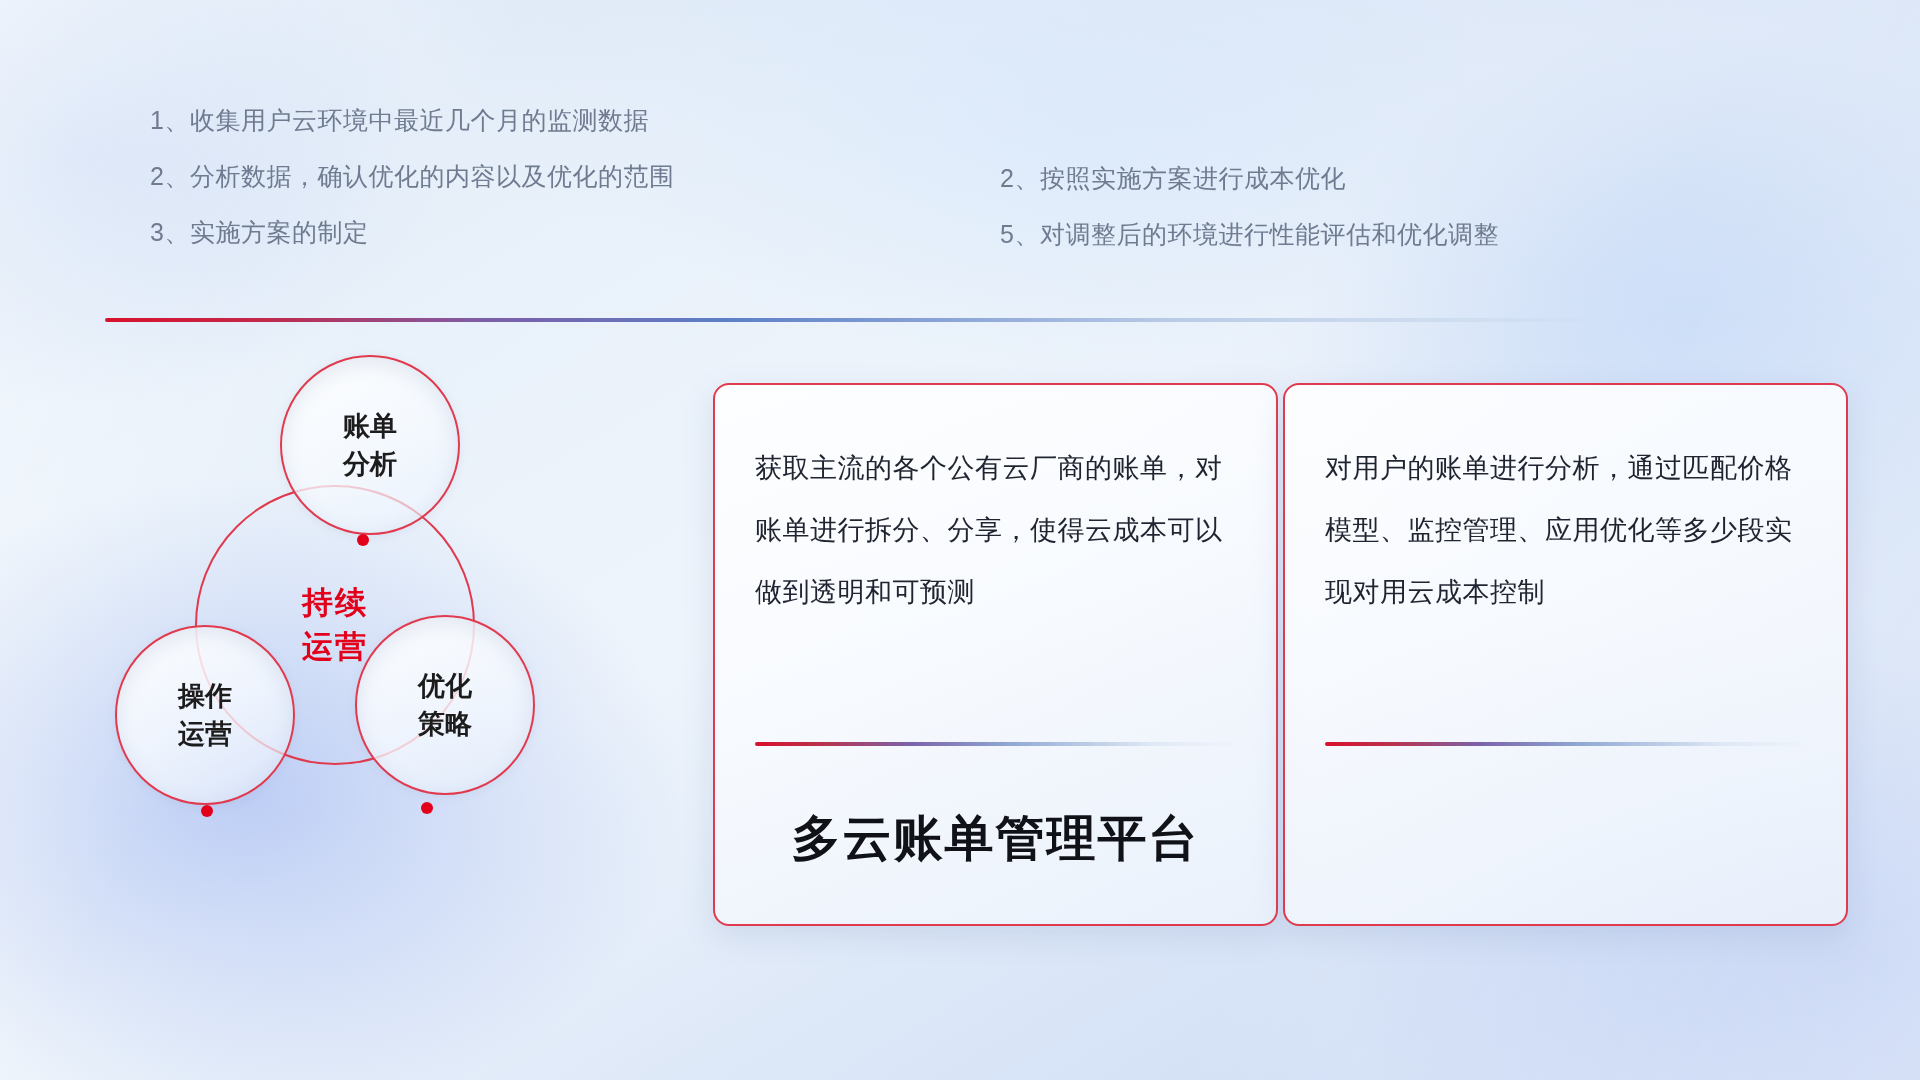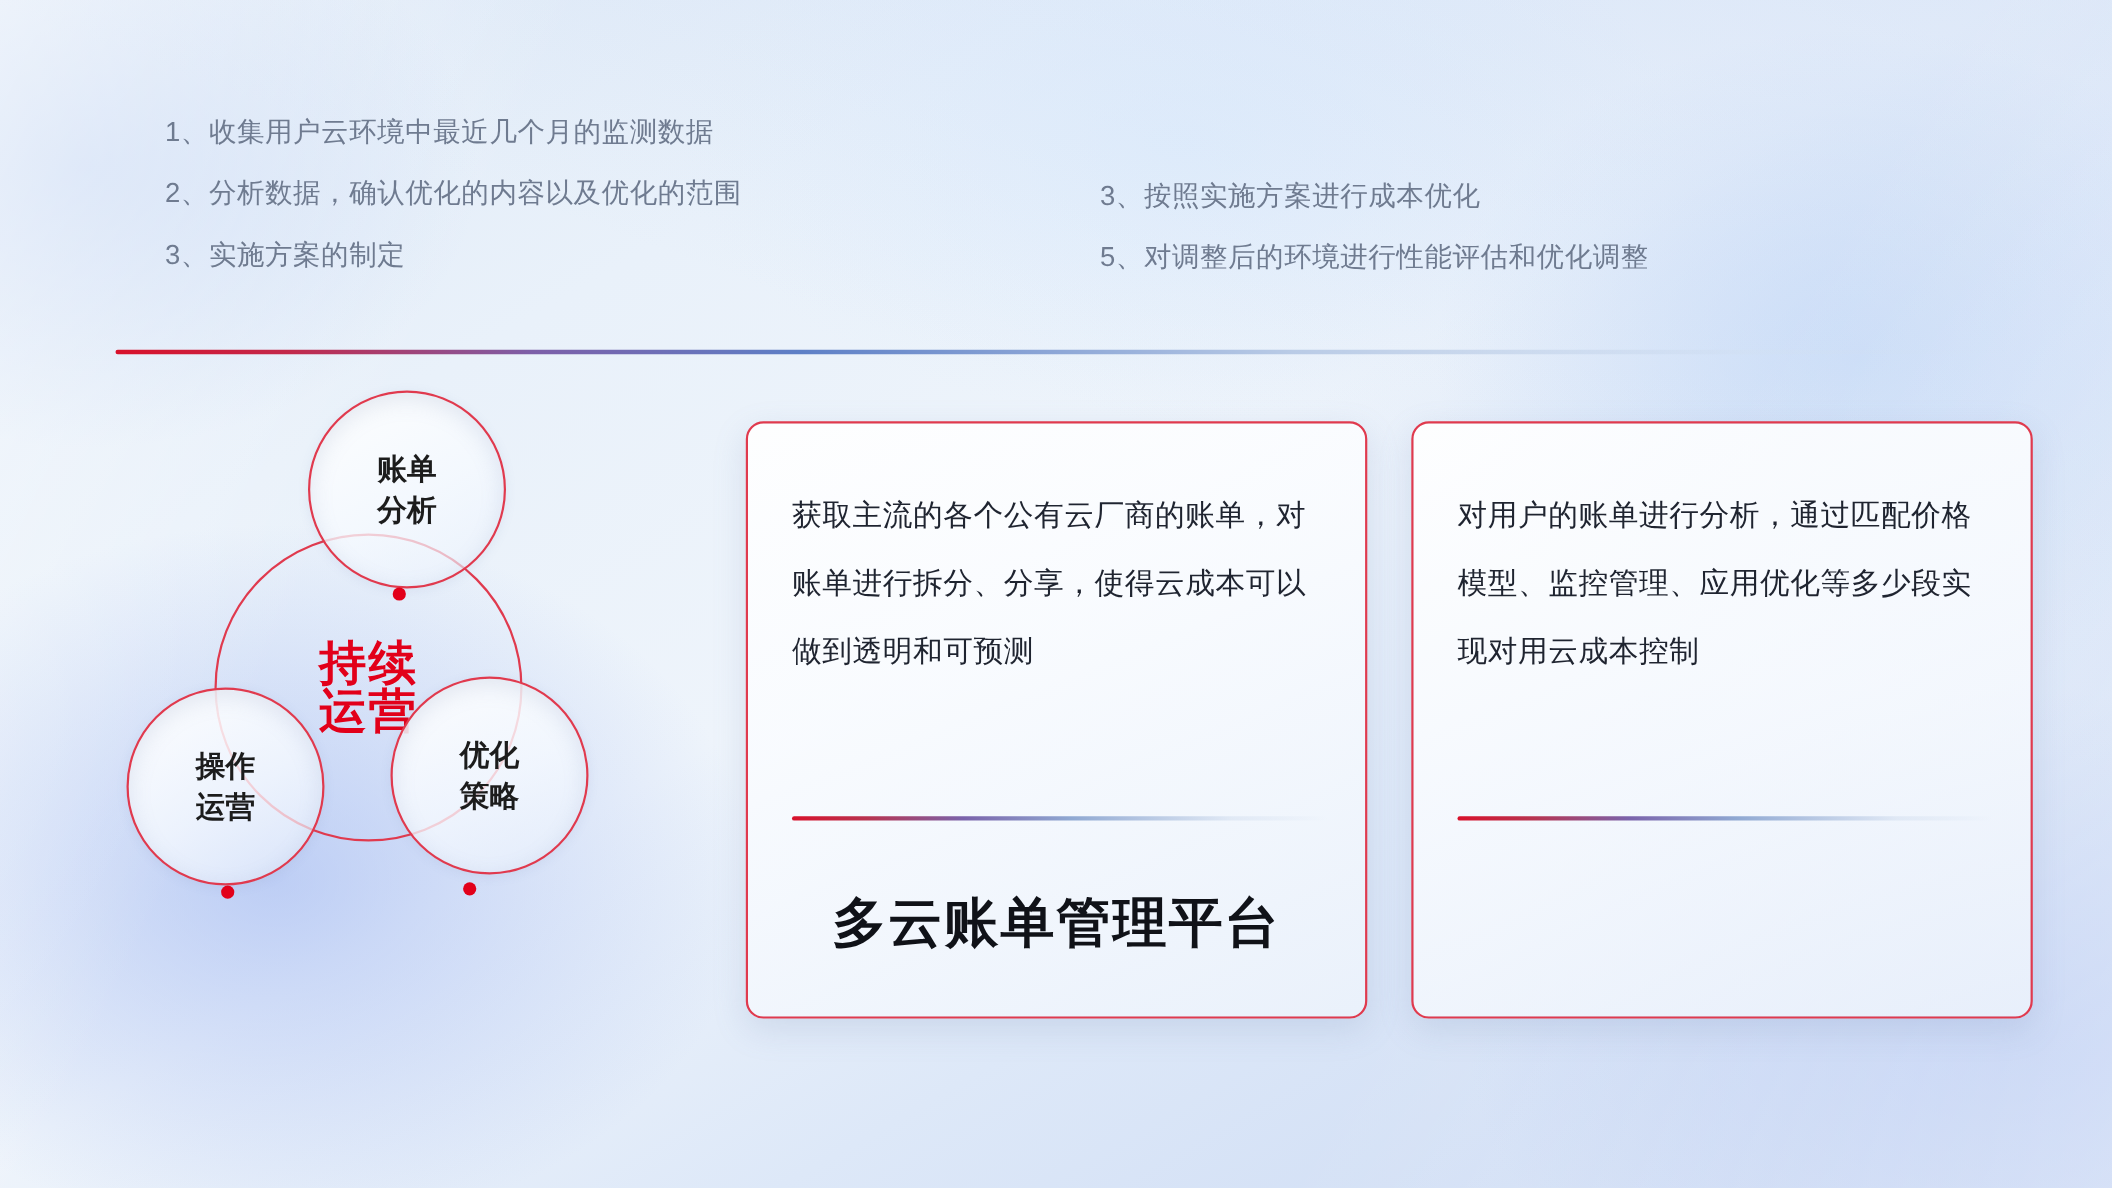--- a/index.html
+++ b/index.html
@@ -89,21 +89,21 @@
     top: 130px;
     width: 276px;
     height: 276px;
     border-radius: 50%;
     border: 2px solid #e03a4e;
     display: flex;
     align-items: center;
     justify-content: center;
     text-align: center;
     color: #e2001a;
-    font-size: 43px;
+    font-size: 31px;
     font-weight: bold;
     line-height: 44px;
     letter-spacing: 2px;
   }
 
   .node-dot {
     position: absolute;
     width: 12px; height: 12px;
     border-radius: 50%;
     background: #e2001a;
@@ -118,21 +118,21 @@
     top: 383px;
     width: 565px;
     height: 543px;
     border: 2px solid #e03a4e;
     border-radius: 16px;
     background: linear-gradient(160deg, rgba(255,255,255,0.92) 0%, rgba(250,252,255,0.88) 40%, rgba(238,244,252,0.8) 100%);
     box-shadow: 0 10px 30px rgba(110,135,175,0.18);
     box-sizing: border-box;
     padding: 52px 40px 0 40px;
   }
-  .card.c1 { left: 678px; font-family: Liberation Serif, serif; }
+  .card.c1 { left: 713px; font-family: Liberation Serif, serif; }
   .card.c2 { left: 1283px; }
 
   .card-body {
     font-size: 27px;
     line-height: 62px;
     color: #1f2430;
     letter-spacing: 0.5px;
   }
 
   .card-rule {
@@ -162,21 +162,21 @@
 
 <div id="slide">
 
   <div class="bullets left">
     <div>1、收集用户云环境中最近几个月的监测数据</div>
     <div>2、分析数据，确认优化的内容以及优化的范围</div>
     <div>3、实施方案的制定</div>
   </div>
 
   <div class="bullets right">
-    <div>3、按照实施方案进行成本优化</div>
+    <div>2、按照实施方案进行成本优化</div>
     <div>5、对调整后的环境进行性能评估和优化调整</div>
   </div>
 
   <div class="divider"></div>
 
   <div class="venn">
 
     <div class="center-ring">
       <span>
         <span>持续</span><br>

